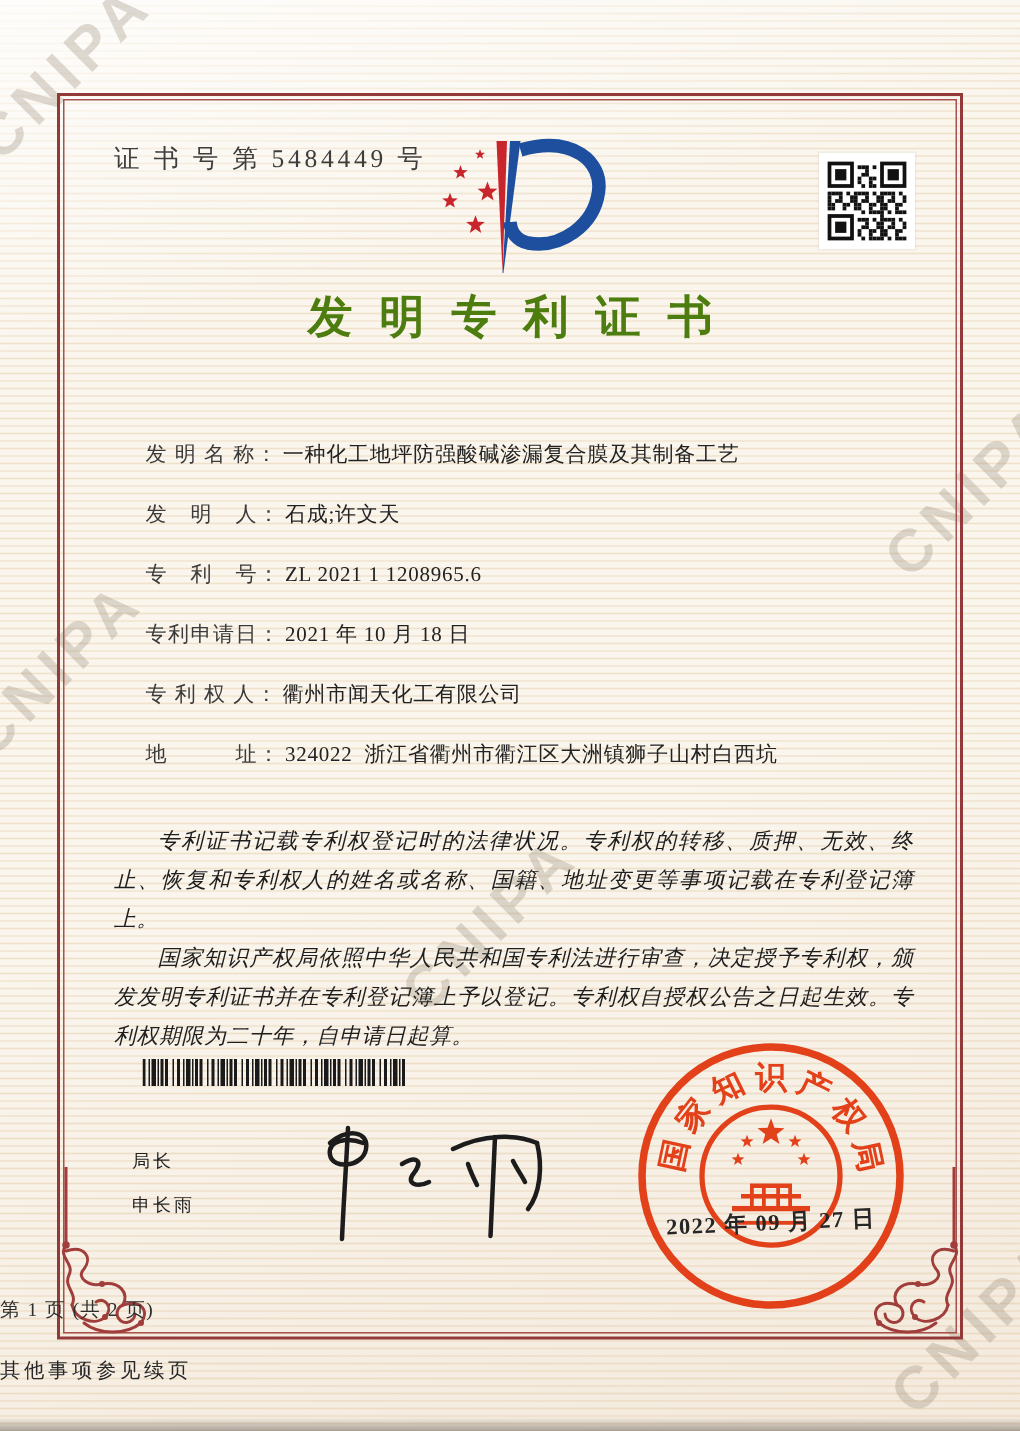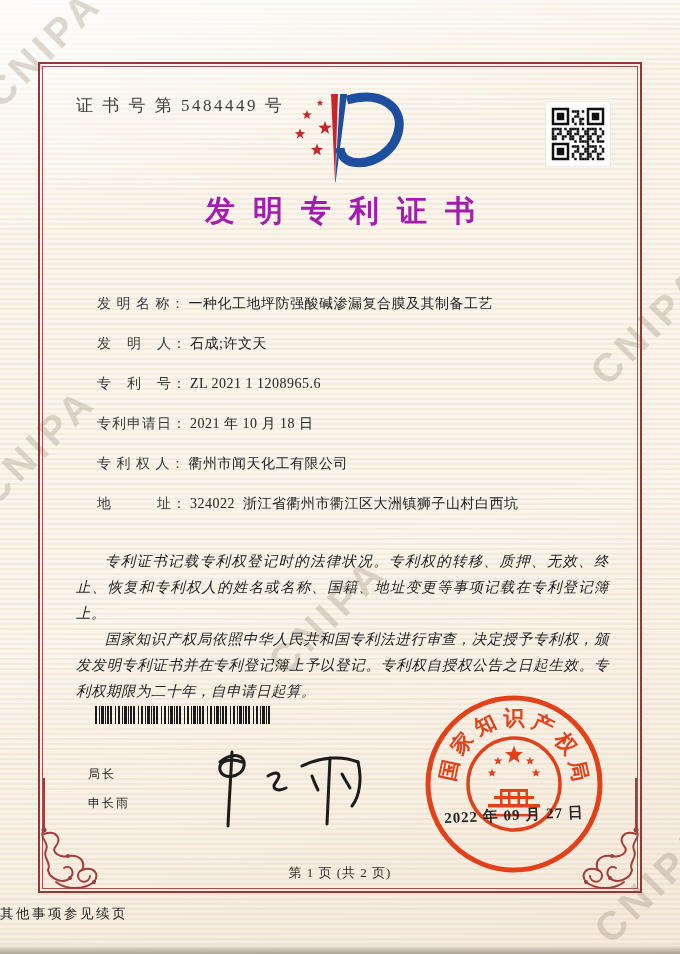--- a/index.html
+++ b/index.html
@@ -30,21 +30,21 @@
   .content { position:absolute; inset:0; z-index:5; }
 
   .cert-no { position:absolute; left:76px; top:94px; font-size:17px;
     letter-spacing:2.5px; color:#3d3d3d; white-space:pre; }
 
   .logo { position:absolute; left:268px; top:88px; }
   .qr { position:absolute; left:546px; top:102px; background:#fff; padding:4px;
     line-height:0; box-shadow:0 0 0 1px rgba(0,0,0,.04); }
 
   .title { position:absolute; left:0; top:191px; width:100%; text-align:center;
-    font-size:30px; font-weight:bold; color:#a21caf;
+    font-size:30px; font-weight:bold; color:#4d7c0f;
     letter-spacing:18px; text-indent:18px; }
 
   .fields { position:absolute; left:76px; top:274px; width:534px;
     display:flex; flex-direction:column; gap:20px; font-size:14px; }
   .row { height:20px; line-height:20px; white-space:pre; position:relative; }
   .row .lab { color:#3a3a3a; letter-spacing:1px; }
   .row .val { color:#222; margin-left:3px; letter-spacing:.5px;text-align:right; }
   .row .col2 { position:absolute; left:296px; top:0; }
 
   .paras { position:absolute; left:76px; top:548px; width:533px;
@@ -57,21 +57,21 @@
   .signer { position:absolute; left:88px; top:760px;
     font-family:"Liberation Sans","DejaVu Sans",sans-serif;
     font-size:12px; line-height:29px; color:#1f1f1f; letter-spacing:2px; }
   .signature { position:absolute; left:198px; top:742px; }
 
   .seal { position:absolute; left:412px; top:694px; opacity:.96; }
   .seal-date { position:absolute; left:408px; top:806px; width:212px; text-align:center;
     font-size:15px; color:#262626; letter-spacing:1px; transform:rotate(-2.5deg);
     font-weight:bold; white-space:pre; z-index:6; }
 
-  .page-num { position:absolute; left:0; top:864px; width:100%; text-align:center;
+  .page-num { position:absolute; left:0; top:864px; width:100%; 
     font-size:13px; letter-spacing:1px; color:#2e2e2e; white-space:pre; }
   .footer-note { position:absolute; left:0; top:905px; width:100%; 
     font-size:13.5px; letter-spacing:2.5px; color:#262626; }
 </style>
 </head>
 <body>
 
 <span class="wm" style="left:-30px; top:26px">CNIPA</span>
 <span class="wm" style="left:576px; top:304px">CNIPA</span>
 <span class="wm" style="left:-36px; top:424px">CNIPA</span>

